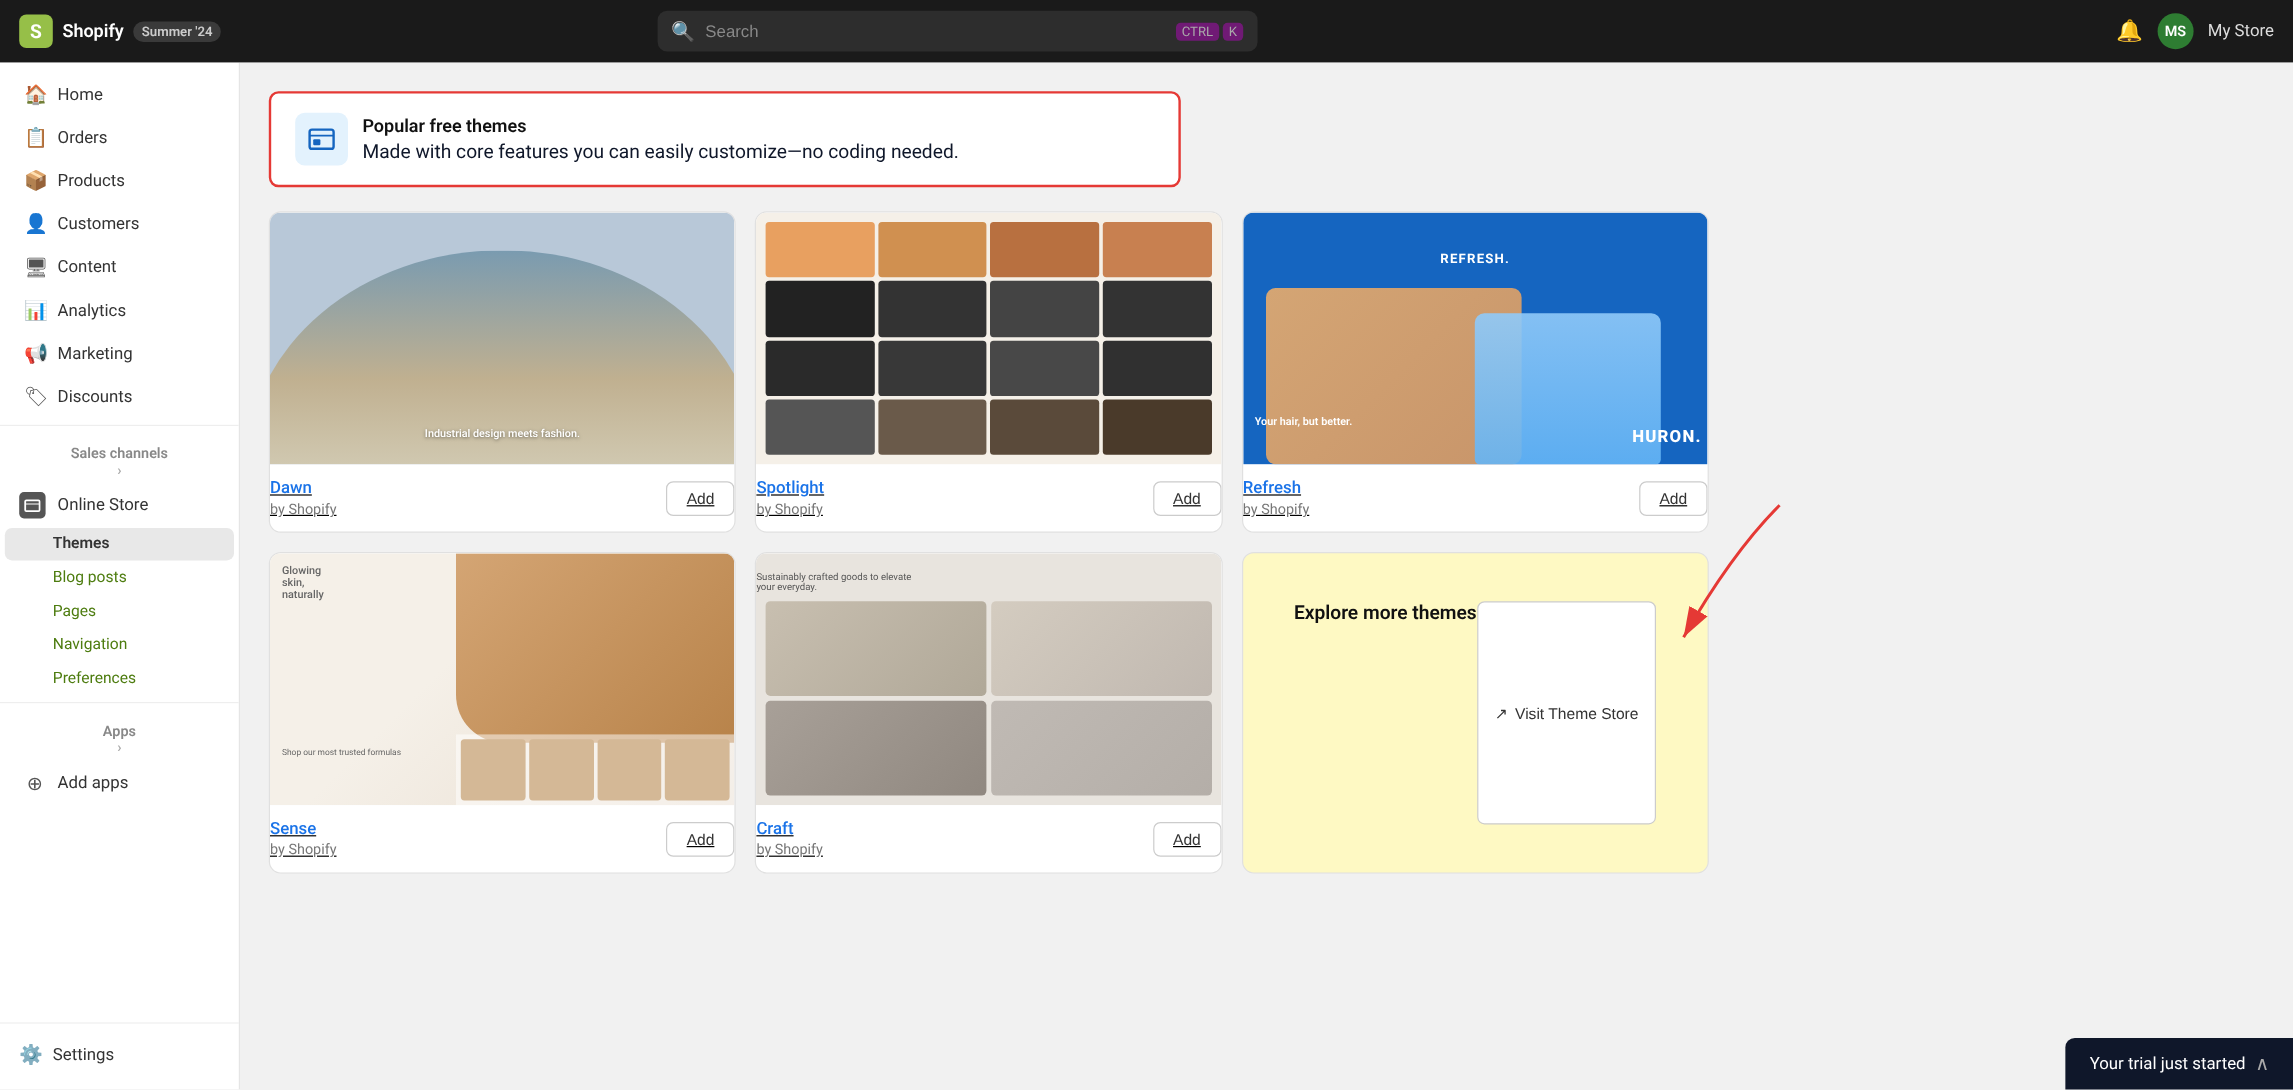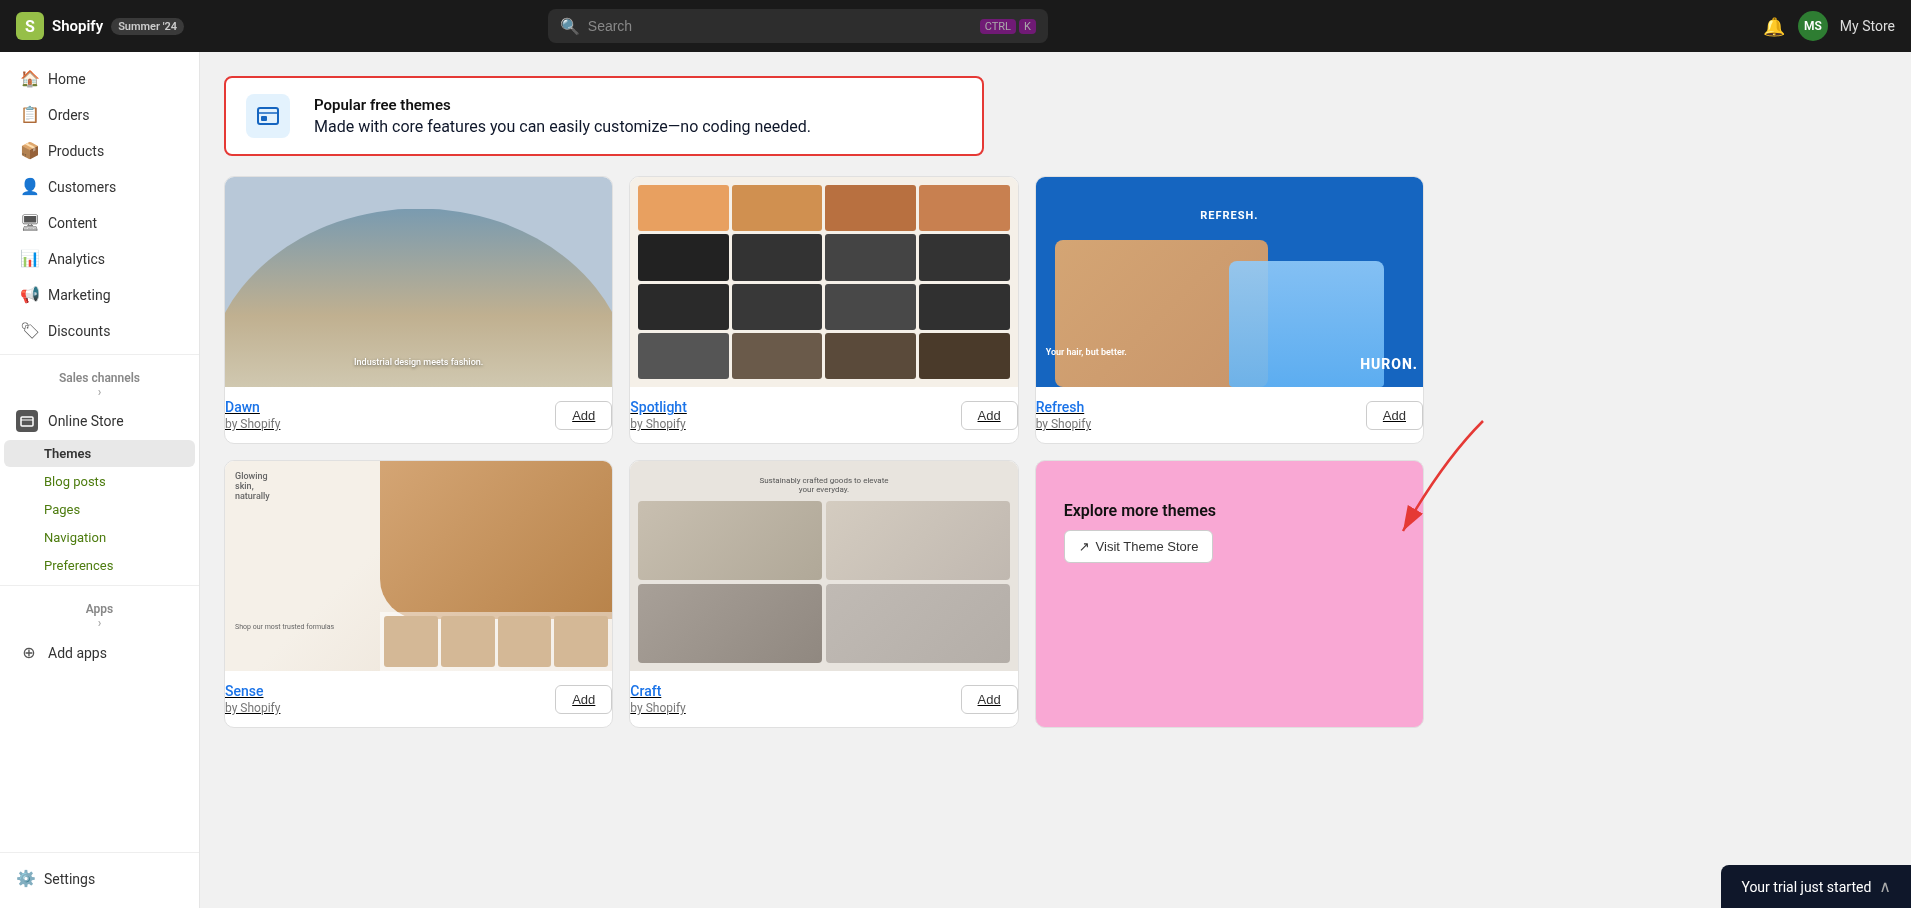--- a/index.html
+++ b/index.html
@@ -172,21 +172,21 @@
     }
 
     
     .themes-banner {
       border: 2px solid #e53935;
       border-radius: 8px;
       background: #fff;
       padding: 16px 20px;
       display: flex;
       align-items: center;
-      gap: 24px;
+      gap: 12px;
       margin-bottom: 20px;
       max-width: 760px;
     }
     .themes-banner-icon {
       width: 44px;
       height: 44px;
       background: #e3f2fd;
       border-radius: 8px;
       display: flex;
       align-items: center;
@@ -210,27 +210,27 @@
       border-radius: 10px;
       overflow: hidden;
       border: 1px solid #e0e0e0;
     }
     .theme-card-image {
       height: 210px;
       overflow: hidden;
       position: relative;
     }
     .explore-card {
-      background: #f9a8d4;
+      background: #fef9c3;
       border-radius: 10px;
       border: 1px solid #e0e0e0;
       padding: 40px 28px;
       display: flex;
-      flex-direction: column;
-      justify-content: flex-start;
+      flex-direction: row;
+      justify-content: center;
     }
     .explore-card h3 { font-size: 16px; font-weight: 600; margin-bottom: 10px; color: #111; }
     .explore-card p { font-size: 13px; color: #555; margin-bottom: 24px; line-height: 1.5; }
     .visit-store-btn {
       display: inline-flex;
       align-items: center;
       gap: 6px;
       border: 1px solid #ccc;
       border-radius: 6px;
       padding: 8px 14px;
@@ -401,21 +401,20 @@
     .craft-mock {
       height: 100%;
       background: #e8e4de;
       position: relative;
       overflow: hidden;
     }
     .craft-top-text {
       position: absolute;
       top: 15px;
       left: 0; right: 0;
-      text-align: center;
       font-size: 8px;
       color: #555;
     }
     .craft-grid {
       position: absolute;
       top: 40px;
       left: 8px; right: 8px;
       bottom: 8px;
       display: grid;
       grid-template-columns: 1fr 1fr;

